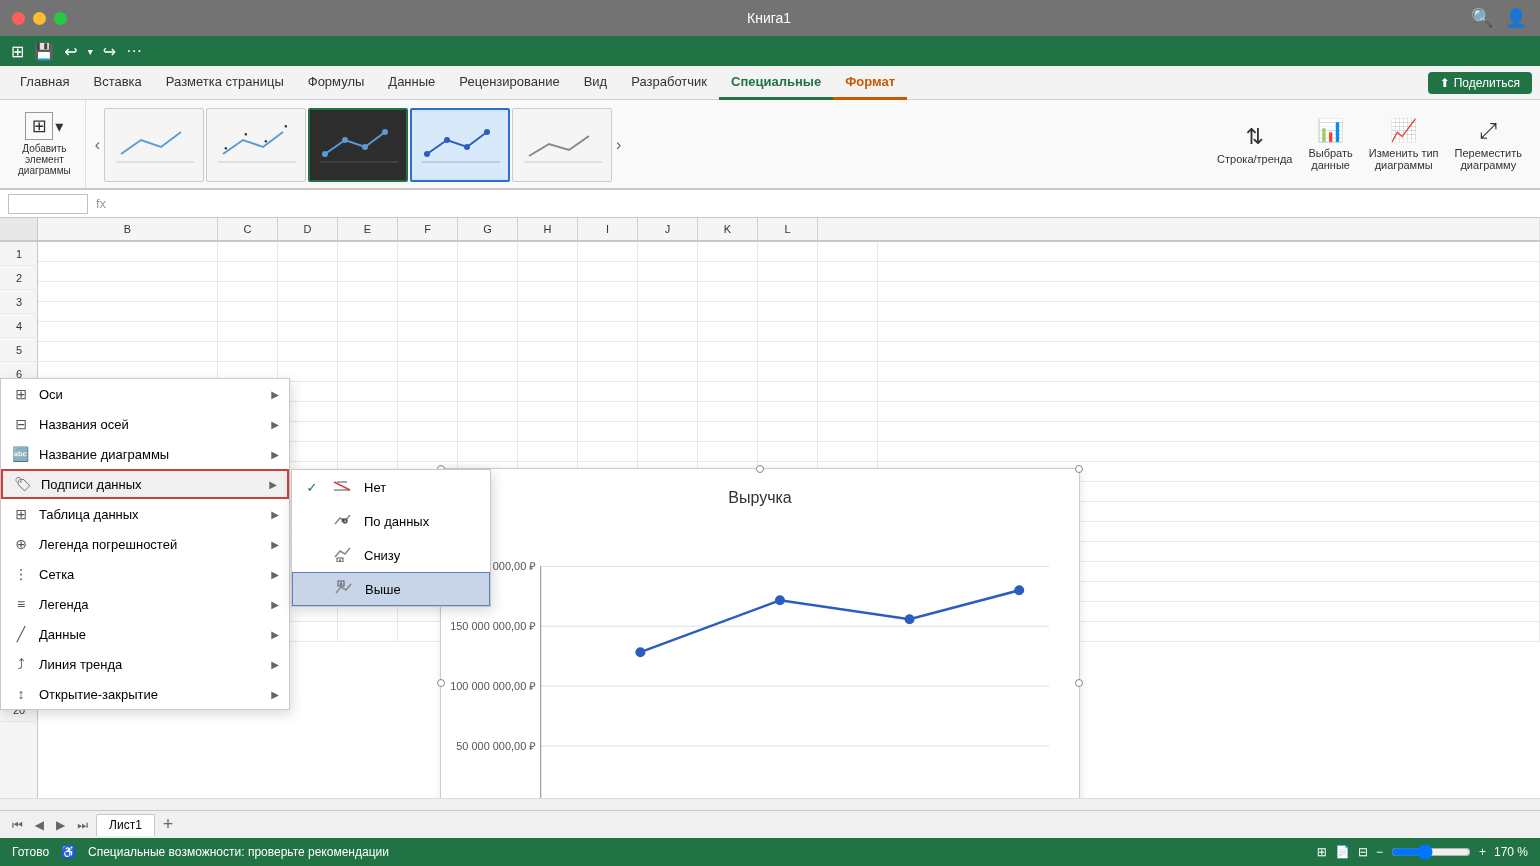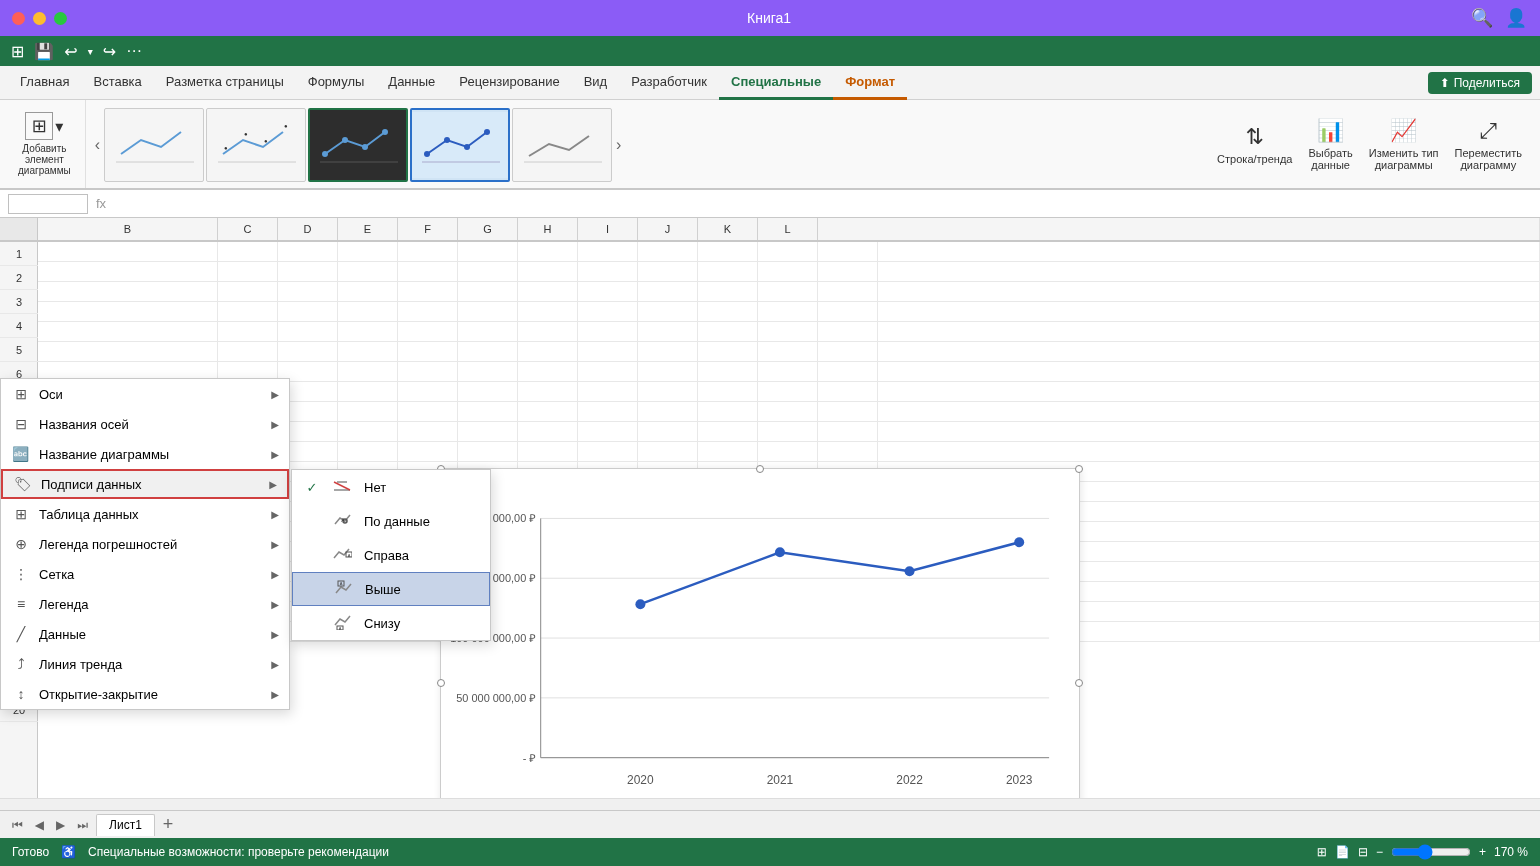--- a/index.html
+++ b/index.html
@@ -1,20 +1,20 @@
 <!DOCTYPE html>
 <html><head>
   <meta charset="utf-8">
   <style>
     * { margin: 0; padding: 0; box-sizing: border-box; }
     body { font-family: 'Segoe UI', Arial, sans-serif; font-size: 13px; background: #fff; overflow: hidden; width: 1540px; height: 866px; }
 
     
     .titlebar {
-      background: #8b5cf6;
+      background: #737373;
       height: 36px;
       display: flex;
       align-items: center;
       justify-content: space-between;
       padding: 14px 12px;
       color: white;
     }
     .titlebar-controls { display: flex; gap: 8px; }
     .titlebar-dot { width: 13px; height: 13px; border-radius: 50%; }
     .dot-red { background: #ff5f57; }
@@ -869,20 +869,21 @@
     
     <div class="handle-dot" style="top:-4px;left:50%;transform:translateX(-50%);"></div>
     
     <div class="handle-dot" style="left:-4px;top:50%;transform:translateY(-50%);"></div>
     <div class="handle-dot" style="right:-4px;top:50%;transform:translateY(-50%);"></div>
     <div class="handle-dot" style="top:-4px;left:-4px;"></div>
     <div class="handle-dot" style="top:-4px;right:-4px;"></div>
     
     
 
+    <div class="chart-title">Выручка</div>
     <svg class="chart-svg" viewBox="0 0 640 350">
 
       <line class="chart-grid-line" x1="100" y1="40" x2="610" y2="40"></line>
       <line class="chart-grid-line" x1="100" y1="100" x2="610" y2="100"></line>
       <line class="chart-grid-line" x1="100" y1="160" x2="610" y2="160"></line>
       <line class="chart-grid-line" x1="100" y1="220" x2="610" y2="220"></line>
       <line class="chart-grid-line" x1="100" y1="280" x2="610" y2="280"></line>
 
       <line class="chart-axis-line" x1="100" y1="280" x2="610" y2="280"></line>
       <line class="chart-axis-line" x1="100" y1="40" x2="100" y2="280"></line>
@@ -948,60 +949,49 @@
 
           <div class="submenu-item">
             <span class="submenu-check"></span>
             <span class="submenu-icon">
               <svg width="20" height="16" viewBox="0 0 20 16">
                 <polyline points="3,12 8,6 13,9 18,3" fill="none" stroke="#888" stroke-width="1.5"></polyline>
                 <circle cx="13" cy="9" r="2" fill="none" stroke="#555" stroke-width="1.5"></circle>
                 <text x="11" y="9" text-anchor="middle" font-size="5" fill="#333" dominant-baseline="middle">A</text>
               </svg>
             </span>
-            <span class="submenu-text">По данные</span>
-          </div>
+            <span class="submenu-text">По данных</span>
+          </div>
+
 
 
           <div class="submenu-item">
             <span class="submenu-check"></span>
             <span class="submenu-icon">
               <svg width="20" height="16" viewBox="0 0 20 16">
-                <polyline points="2,12 7,6 12,9 17,3" fill="none" stroke="#888" stroke-width="1.5"></polyline>
-                <rect x="14" y="6" width="6" height="5" fill="none" stroke="#555" stroke-width="1"></rect>
-                <text x="17" y="9.5" text-anchor="middle" font-size="4" fill="#333" dominant-baseline="middle">A</text>
+                <polyline points="3,11 8,5 13,8 18,2" fill="none" stroke="#888" stroke-width="1.5"></polyline>
+                <rect x="5" y="12" width="6" height="4" fill="none" stroke="#555" stroke-width="1"></rect>
+                <text x="8" y="14.5" text-anchor="middle" font-size="4" fill="#333" dominant-baseline="middle">A</text>
               </svg>
             </span>
-            <span class="submenu-text">Справа</span>
+            <span class="submenu-text">Снизу</span>
           </div>
 
           <div class="submenu-item highlighted-sub">
             <span class="submenu-check"></span>
             <span class="submenu-icon">
               <svg width="20" height="16" viewBox="0 0 20 16">
                 <polyline points="3,13 8,7 13,10 18,4" fill="none" stroke="#888" stroke-width="1.5"></polyline>
                 <rect x="5" y="1" width="6" height="5" fill="none" stroke="#555" stroke-width="1"></rect>
                 <text x="8" y="4" text-anchor="middle" font-size="4" fill="#333" dominant-baseline="middle">A</text>
               </svg>
             </span>
             <span class="submenu-text">Выше</span>
           </div>
 
-          <div class="submenu-item">
-            <span class="submenu-check"></span>
-            <span class="submenu-icon">
-              <svg width="20" height="16" viewBox="0 0 20 16">
-                <polyline points="3,11 8,5 13,8 18,2" fill="none" stroke="#888" stroke-width="1.5"></polyline>
-                <rect x="5" y="12" width="6" height="4" fill="none" stroke="#555" stroke-width="1"></rect>
-                <text x="8" y="14.5" text-anchor="middle" font-size="4" fill="#333" dominant-baseline="middle">A</text>
-              </svg>
-            </span>
-            <span class="submenu-text">Снизу</span>
-          </div>
-
         </div>
       </div>
 
       <div class="menu-item">
         <span class="menu-item-icon">⊞</span>
         <span class="menu-item-text">Таблица данных</span>
         <span class="menu-item-arrow">▶</span>
       </div>
 
       <div class="menu-item">

